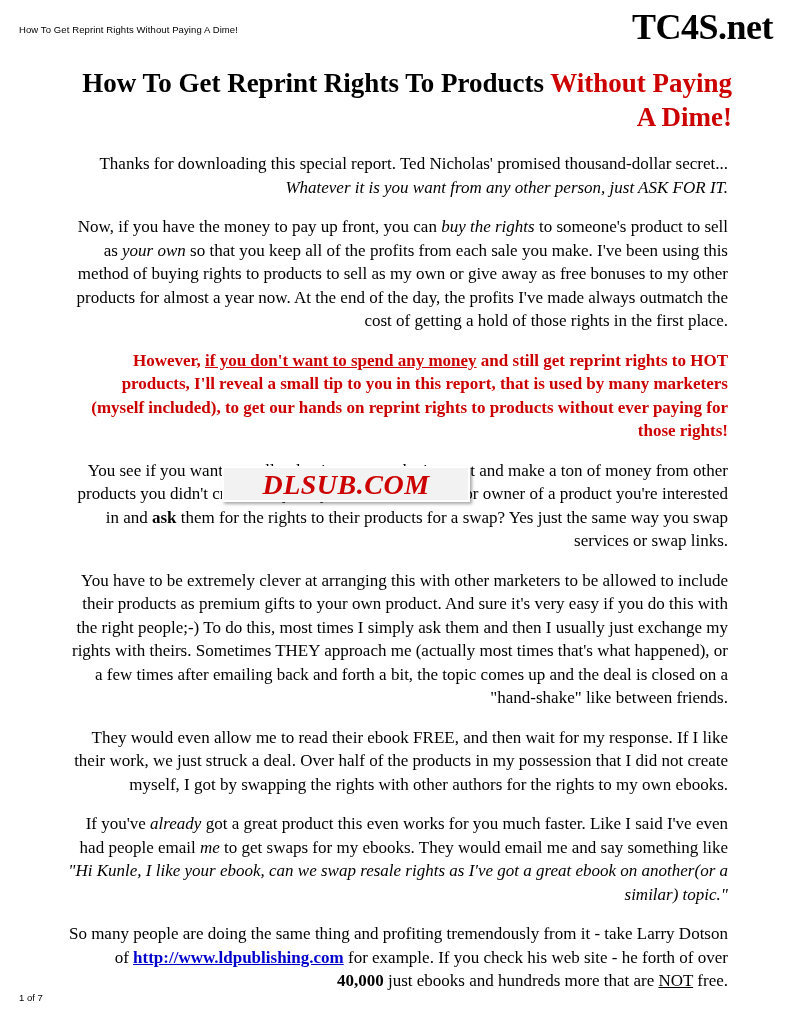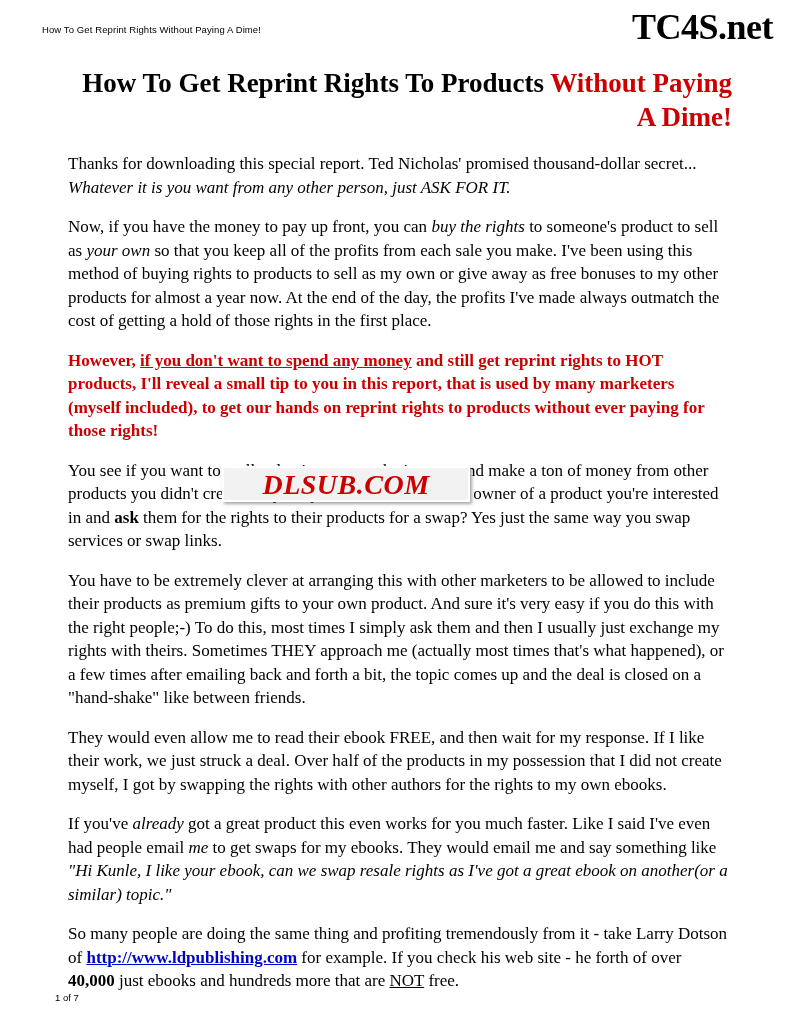--- a/index.html
+++ b/index.html
@@ -30,21 +30,20 @@
     height: 58px;
   }
   .running-head {
     position: absolute;
     left: 19px;
     top: 24px;
     font-family: "Liberation Sans", sans-serif;
     font-size: 9.5px;
     color: #000;
     letter-spacing: 0.1px;
-    margin-left: 23px;
   }
   .brand-logo {
     position: absolute;
     right: 18px;
     top: 6px;
     font-family: "Liberation Serif", serif;
     font-weight: bold;
     font-size: 36px;
     color: #000;
     letter-spacing: -0.5px;
@@ -62,21 +61,21 @@
   .title-red {
     color: #cc0000;
   }
   .content {
     position: absolute;
     left: 68px;
     top: 152px;
     width: 660px;
     font-size: 17px;
     line-height: 23.5px;
-    text-align: left;
+    text-align: right;
   }
   p.para {
     margin: 0 0 16px 0;
   }
   .red-block {
     color: #cc0000;
     font-weight: bold;
   }
   .red-block u {
     text-decoration: underline;
@@ -114,21 +113,20 @@
     letter-spacing: 0.5px;
     box-sizing: border-box;
   }
   .footer-page {
     position: absolute;
     left: 19px;
     top: 992px;
     font-family: "Liberation Sans", sans-serif;
     font-size: 9.5px;
     color: #000;
-    margin-left: 36px;
   }
   .footer-brand {
     position: absolute;
     right: 18px;
     top: 978px;
     font-family: "Liberation Serif", serif;
     font-weight: bold;
     font-style: italic;
     font-size: 24px;
     color: #cc0000;

